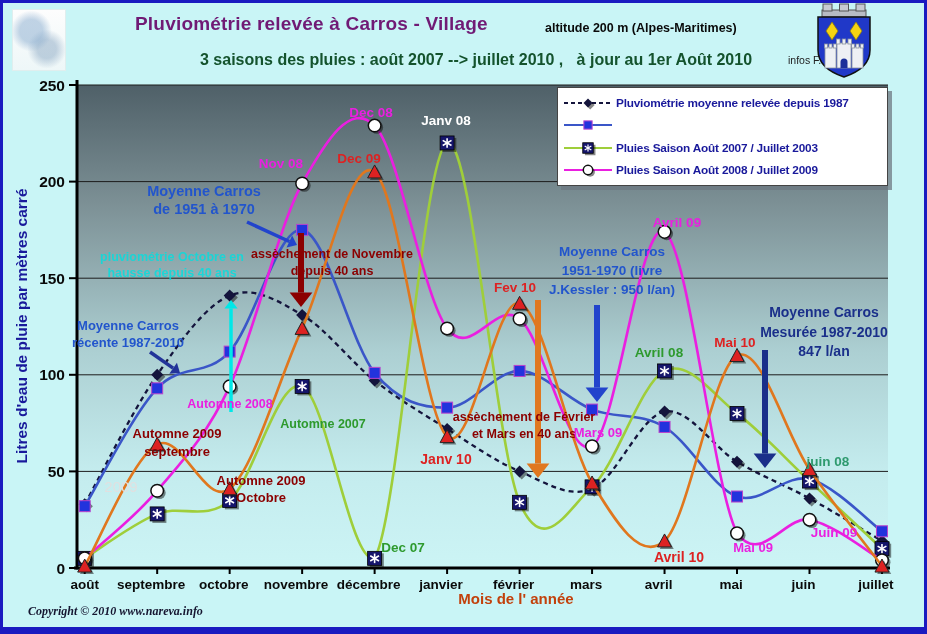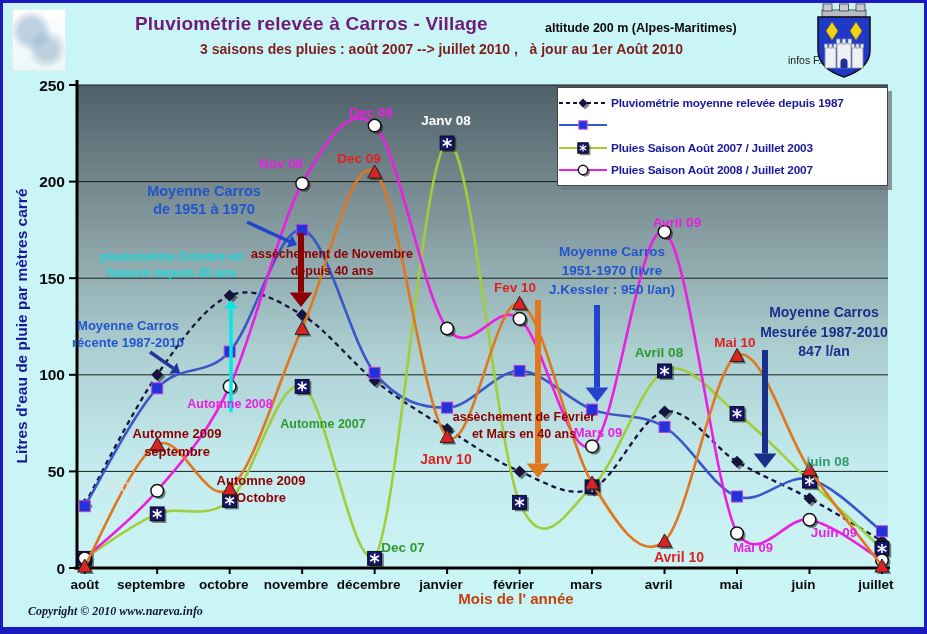--- a/index.html
+++ b/index.html
@@ -13,40 +13,40 @@
   #photo-logo{
     left:12px;top:9px;width:52px;height:60px;
     background:
       radial-gradient(circle at 35% 35%, rgba(120,160,200,.45) 0 22%, transparent 40%),
       radial-gradient(circle at 65% 65%, rgba(90,130,170,.35) 0 18%, transparent 38%),
       linear-gradient(#fdfdfd,#eef7f8);
     border:1px solid #e0eeee;
   }
   #chart-title{left:135px;top:13px;font-size:19px;font-weight:bold;color:#701a75;letter-spacing:.2px;}
   #altitude-label{left:545px;top:21px;font-size:12.5px;font-weight:bold;color:#0a0a0a;}
-  #chart-subtitle{left:200px;top:41px;font-size:14px;font-weight:bold;color:#7f1d1d;white-space:pre;}
+  #chart-subtitle{left:200px;top:51px;font-size:16px;font-weight:bold;color:#14532d;white-space:pre;}
   #infos-label{left:788px;top:54px;font-size:10.5px;color:#222;}
   #coa{left:798px;top:2px;}
   #chart{left:0;top:0;}
   #y-axis-title{
     left:22px;top:326px;transform:translate(-50%,-50%) rotate(-90deg);
     font-size:15.5px;font-weight:bold;color:#19199b;white-space:nowrap;
   }
   #x-axis-title{left:482px;top:590px;transform:translateX(-50%);font-size:15px;font-weight:bold;color:#c2410c;margin-left:34px;}
   #copyright-text{
     left:28px;top:604px;font-family:"Liberation Serif",serif;
     font-style:italic;font-weight:bold;font-size:12px;color:#151530;
   }
   #chart-legend{
     left:557px;top:87px;width:331px;height:99px;background:#ffffff;
     border:1px solid #444;box-shadow:4px 4px 0 rgba(110,120,130,.75);
     display:flex;flex-direction:column;justify-content:space-evenly;
     padding:1px 0;box-sizing:border-box;
   }
-  .lrow{display:flex;align-items:center;height:18px;white-space:nowrap;}
+  .lrow{display:flex;align-items:center;height:18px;padding-left:5px;white-space:nowrap;}
   .lrow span{font-size:11.8px;font-weight:bold;color:#19199b;letter-spacing:-0.2px;margin-left:3px;}
 </style>
 </head>
 <body>
 
 <div class="abs" id="photo-logo"></div>
 <div class="abs" id="chart-title">Pluviométrie relevée à Carros - Village</div>
 <div class="abs" id="altitude-label">altitude 200 m (Alpes-Maritimes)</div>
 <div class="abs" id="chart-subtitle">3 saisons des pluies : août 2007 --&gt; juillet 2010 ,   à jour au 1er Août 2010</div>
 <div class="abs" id="infos-label">infos F.G.</div>
@@ -369,16 +369,16 @@
         <line x1="21.7" y1="10.95" x2="28.3" y2="7.05" stroke="#fff" stroke-width="1.2000000000000002"></line>
       </svg>
       <span>Pluies Saison Août 2007 / Juillet 2003</span>
     </div>
     <div class="lrow">
       <svg width="50" height="18">
         <line x1="1" y1="9" x2="49" y2="9" stroke="#ea1fe0" stroke-width="2.2"></line>
         <circle cx="27.2" cy="11" r="4.725" fill="#101010" stroke="none" stroke-width="1.5" opacity="0.5"></circle>
         <circle cx="25" cy="9" r="4.725" fill="#ffffff" stroke="#111" stroke-width="1.5" opacity="1"></circle>
       </svg>
-      <span>Pluies Saison Août 2008 / Juillet 2007</span>
+      <span>Pluies Saison Août 2008 / Juillet 2009</span>
     </div>
   </div>
 <div class="abs" id="copyright-text">Copyright © 2010 www.nareva.info</div>
 
 </body></html>

